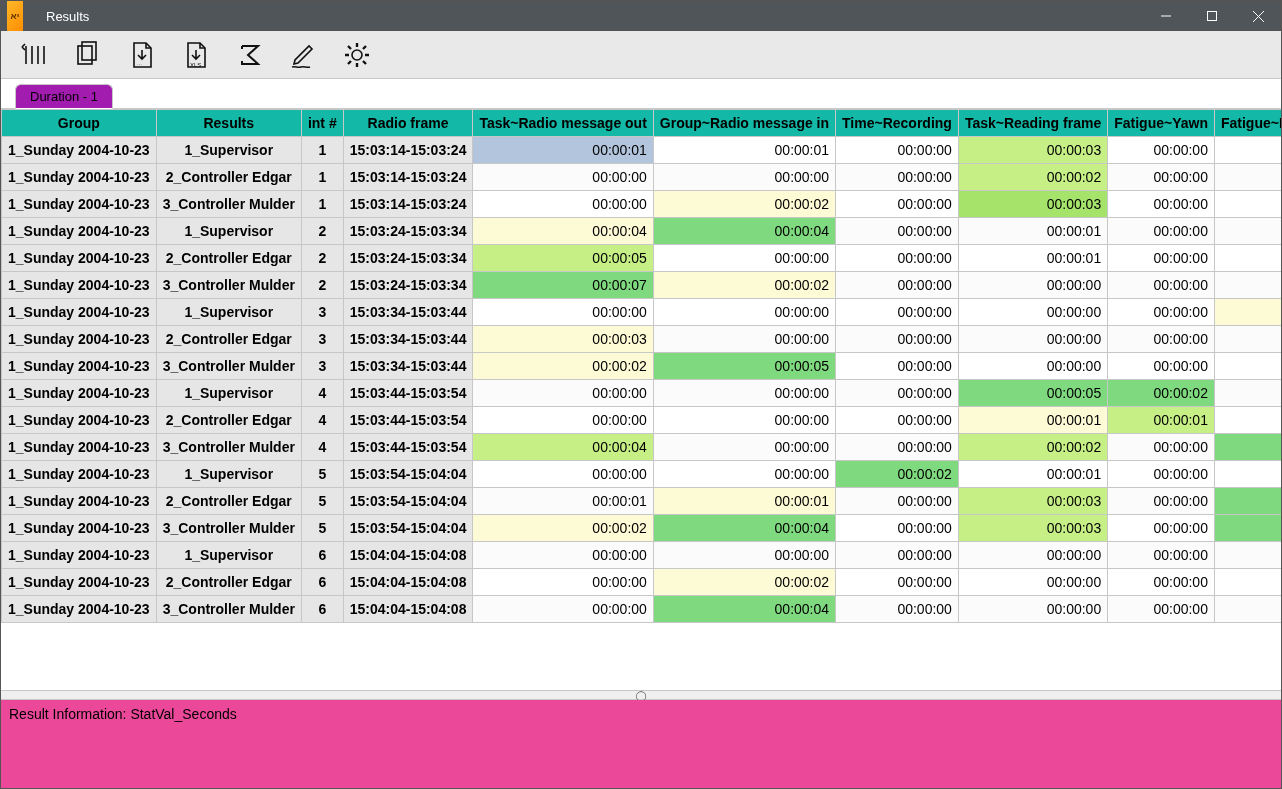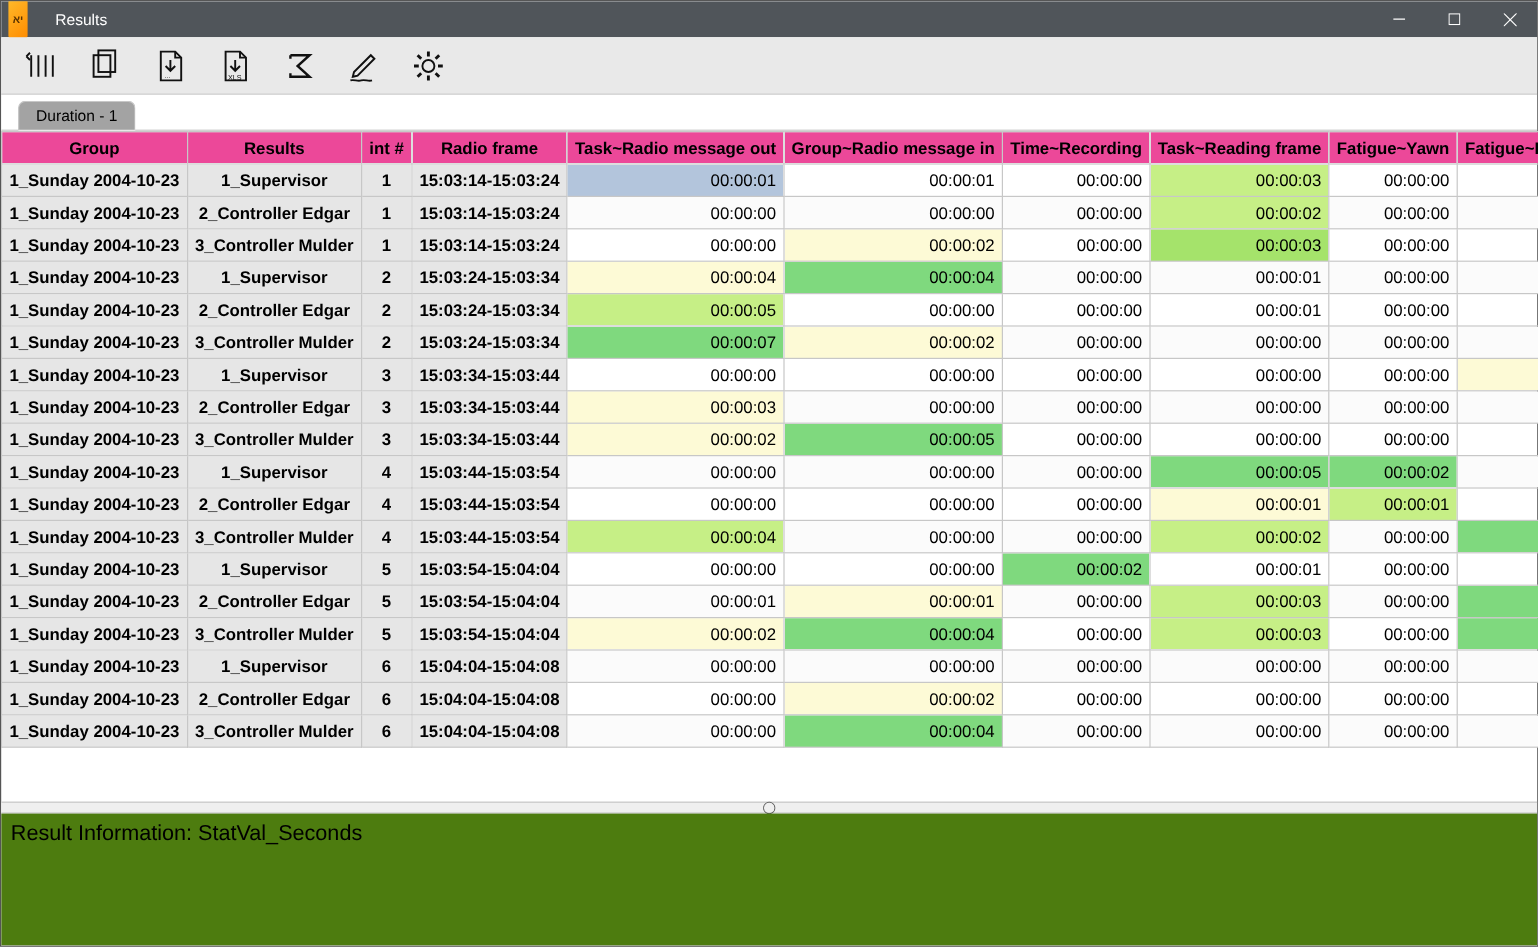--- a/index.html
+++ b/index.html
@@ -14,41 +14,41 @@
   .titlebar .winbtn { width:46px; display:flex; align-items:center; justify-content:center; color:#fff; }
   .titlebar .winbtn svg { stroke:#fff; }
 
   
   .toolbar { height:48px; background:#e9e9e9; border-bottom:1px solid #c7c7c7; display:flex; align-items:center; gap:18px; padding:0 14px; flex:0 0 auto; }
   .toolbar .tbtn { width:36px; height:36px; display:flex; align-items:center; justify-content:center; border-radius:3px; }
   .toolbar svg { stroke:#111; fill:none; stroke-width:1.6; }
 
   
   .tabstrip { height:30px; display:flex; align-items:flex-end; padding-left:14px; background:#fff; flex:0 0 auto; border-bottom:1px solid #c7c7c7; }
-  .tabstrip .tab { position:relative; top:1px; background:#a3a3a3; border:1px solid #c7c7c7; border-bottom:1px solid #fff; border-radius:6px 6px 0 0; padding:4px 14px; font-size:13px; }
+  .tabstrip .tab { position:relative; top:1px; background:#a21caf; border:1px solid #c7c7c7; border-bottom:1px solid #fff; border-radius:6px 6px 0 0; padding:4px 14px; font-size:13px; }
 
   
   .gridwrap { flex:1 1 auto; overflow:hidden; position:relative; display:flex; flex-direction:column; }
   .gridscroll { flex:1 1 auto; overflow-x:scroll; overflow-y:hidden; }
   table.grid { border-collapse:collapse; table-layout:fixed; }
   table.grid th, table.grid td { border:1px solid #c7c7c7; padding:4px 6px; white-space:nowrap; overflow:hidden; text-overflow:clip; height:27px; }
-  table.grid th { background:#ec4899; font-weight:bold; text-align:center; font-size:14px; }
+  table.grid th { background:#14b8a6; font-weight:bold; text-align:center; font-size:14px; }
   table.grid td.fixed { background:#e6e6e6; font-weight:bold; text-align:center; font-size:14px; }
   table.grid td.val { text-align:right; font-size:14px; }
   tbody tr:nth-child(even) td.val { background:#fbfbfb; }
   .h-blue { background:#b3c5dc !important; }
   .h-y1 { background:#fdfad6 !important; }
   .h-g1 { background:#c6ef86 !important; }
   .h-g2 { background:#a5e36b !important; }
   .h-g3 { background:#7fd97e !important; }
 
   
   .splitter { height:10px; background:#efefef; border-top:1px solid #c7c7c7; border-bottom:1px solid #c7c7c7; display:flex; align-items:center; justify-content:center; flex:0 0 auto; }
   .splitter .grip { font-size:10px; color:#555; }
-  .statusarea { flex:0 0 auto; padding:6px 8px 0 8px; height:110px; background:#4d7c0f; font-size:18px; }
+  .statusarea { flex:0 0 auto; padding:6px 8px 0 8px; height:88px; background:#ec4899; font-size:14px; }
 
   
   .gridscroll::-webkit-scrollbar { height:17px; background:#efefef; }
   .gridscroll::-webkit-scrollbar-thumb { background:#bdbdbd; }
   .gridscroll::-webkit-scrollbar-button { background:#efefef; }
 </style>
 </head>
 <body>
 
 <div class="titlebar">

